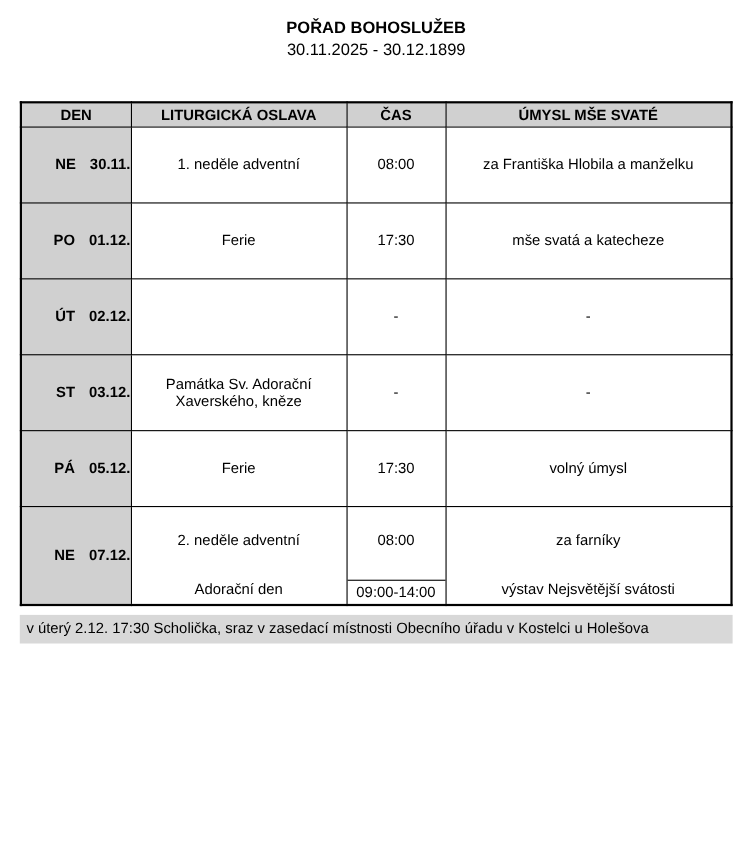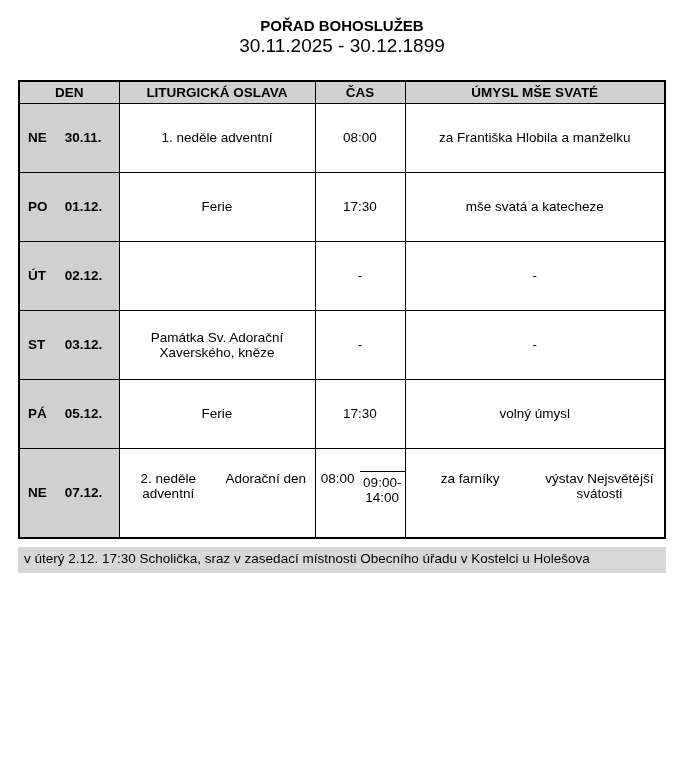--- a/index.html
+++ b/index.html
@@ -6,23 +6,23 @@
   html, body {
     width: 684px;
     background: #ffffff;
     color: #000000;
     font-family: "Liberation Sans", sans-serif;
   }
   body { height: 768px; overflow: hidden; }
   .page { padding: 16px 18px 0 18px; }
 
   
-  .doc-header { text-align: center; margin-bottom: 24px; }
+  .doc-header { text-align: center; margin-bottom: 36px; }
   .doc-title { font-weight: bold; font-size: 15px; line-height: 20px; }
-  .doc-sub { font-size: 19px; line-height: 20px; }
+  .doc-sub { font-size: 15px; line-height: 20px; }
 
   
   table.schedule {
     border-collapse: collapse;
     width: 648px;
     table-layout: fixed;
     border: 2px solid #000;
   }
   table.schedule th,
   table.schedule td {
@@ -40,32 +40,32 @@
   tbody tr.body-row.tall { height: 90px; }
   td.cell {
     text-align: center;
     vertical-align: middle;
     padding: 2px 22px;
     background: #fff;
   }
   td.den {
     background: var(--day-bg, #d0d0d0);
     font-weight: bold;
-    text-align: left;
+    text-align: right;
     vertical-align: middle;
     padding-left: 8px;
     white-space: nowrap;
   }
   td.den .abbr { display: inline-block; min-width: 24px; margin-right: 9px; }
 
   
   td.stackcell { padding: 0; vertical-align: top; }
   .stack {
     display: flex;
-    flex-direction: row;
+    flex-direction: column;
     justify-content: space-between;
     height: 88px;
     padding-top: 22px;
   }
   .stack > div { width: 100%; text-align: center; }
   .stack-bottom { padding-bottom: 6px; }
   .time-divider {
     border-top: 1px solid #000;
     padding-top: 3px;
     padding-bottom: 3px !important;

